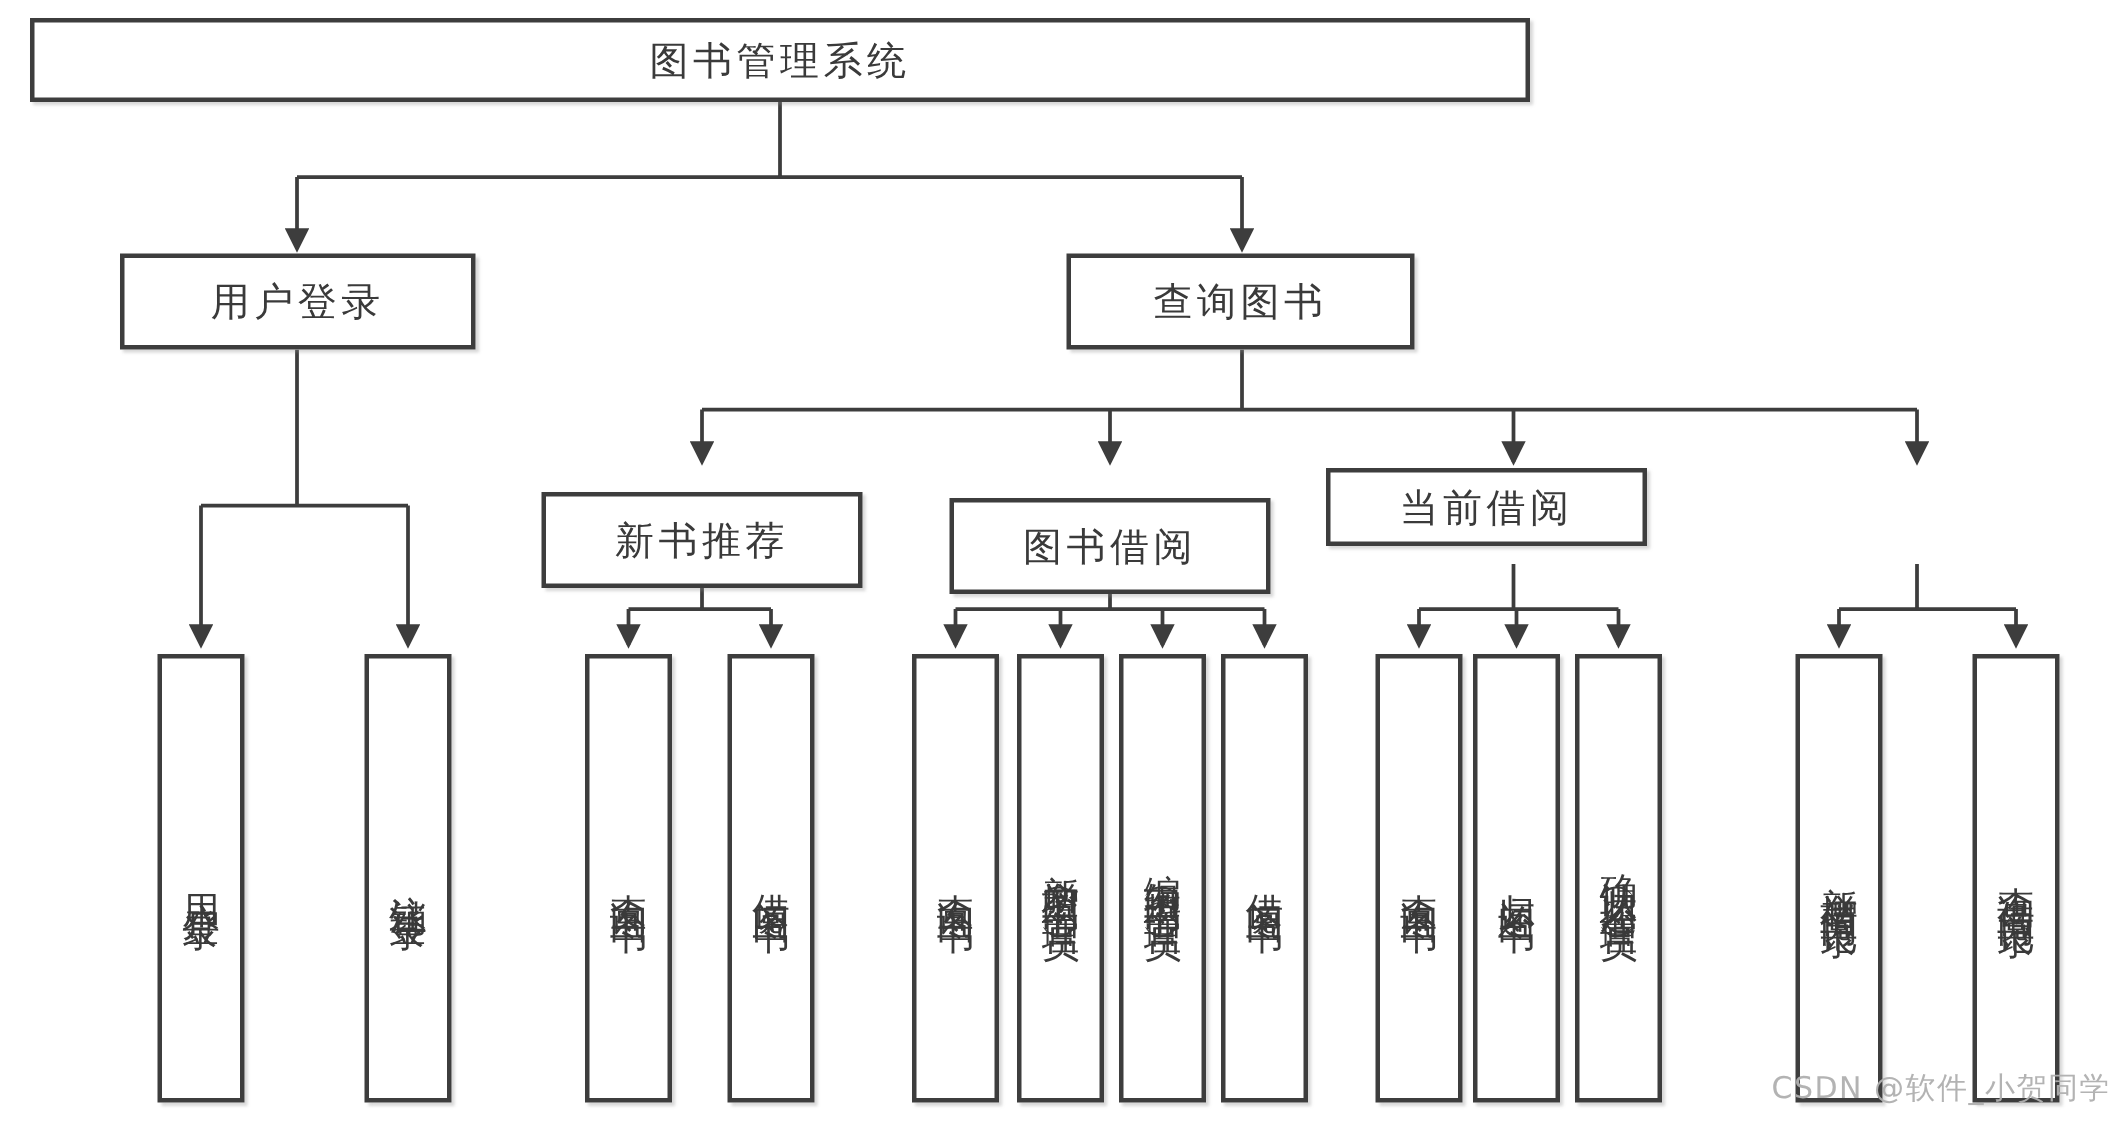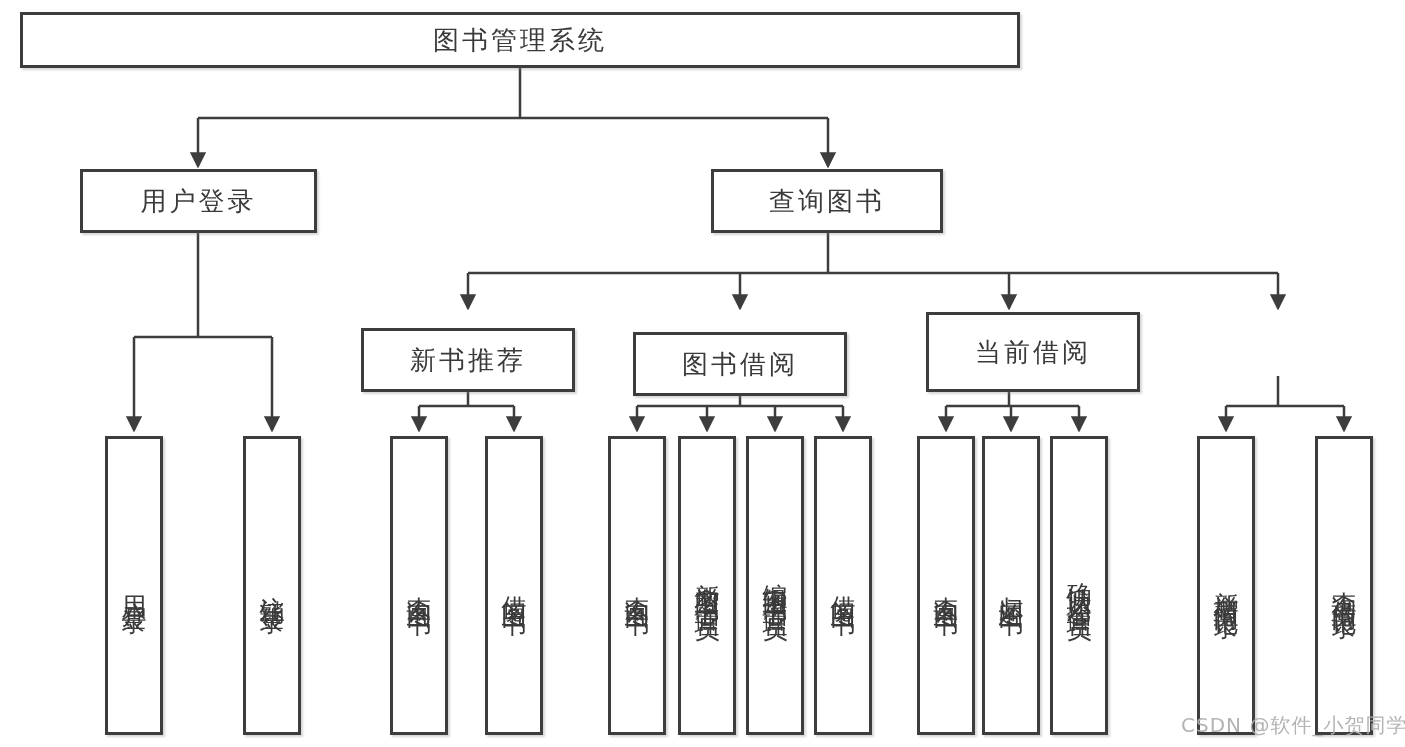--- a/index.html
+++ b/index.html
@@ -88,21 +88,21 @@
   <div class="node" style="left:711px;top:169px;width:232px;height:64px">
     <span class="hlabel">查询图书</span>
   </div>
 
   <div class="node" style="left:361px;top:328px;width:214px;height:64px">
     <span class="hlabel">新书推荐</span>
   </div>
   <div class="node" style="left:633px;top:332px;width:214px;height:64px">
     <span class="hlabel">图书借阅</span>
   </div>
-  <div class="node" style="left:926px;top:312px;width:214px;height:80px">
+  <div class="node" style="left:884px;top:312px;width:214px;height:52px">
     <span class="hlabel">当前借阅</span>
   </div>
 
   <div class="node" style="left:105px;top:436px;width:58px;height:299px">
     <span class="vlabel">用户登录</span>
   </div>
   <div class="node" style="left:243px;top:436px;width:58px;height:299px">
     <span class="vlabel">注销登录</span>
   </div>
 

